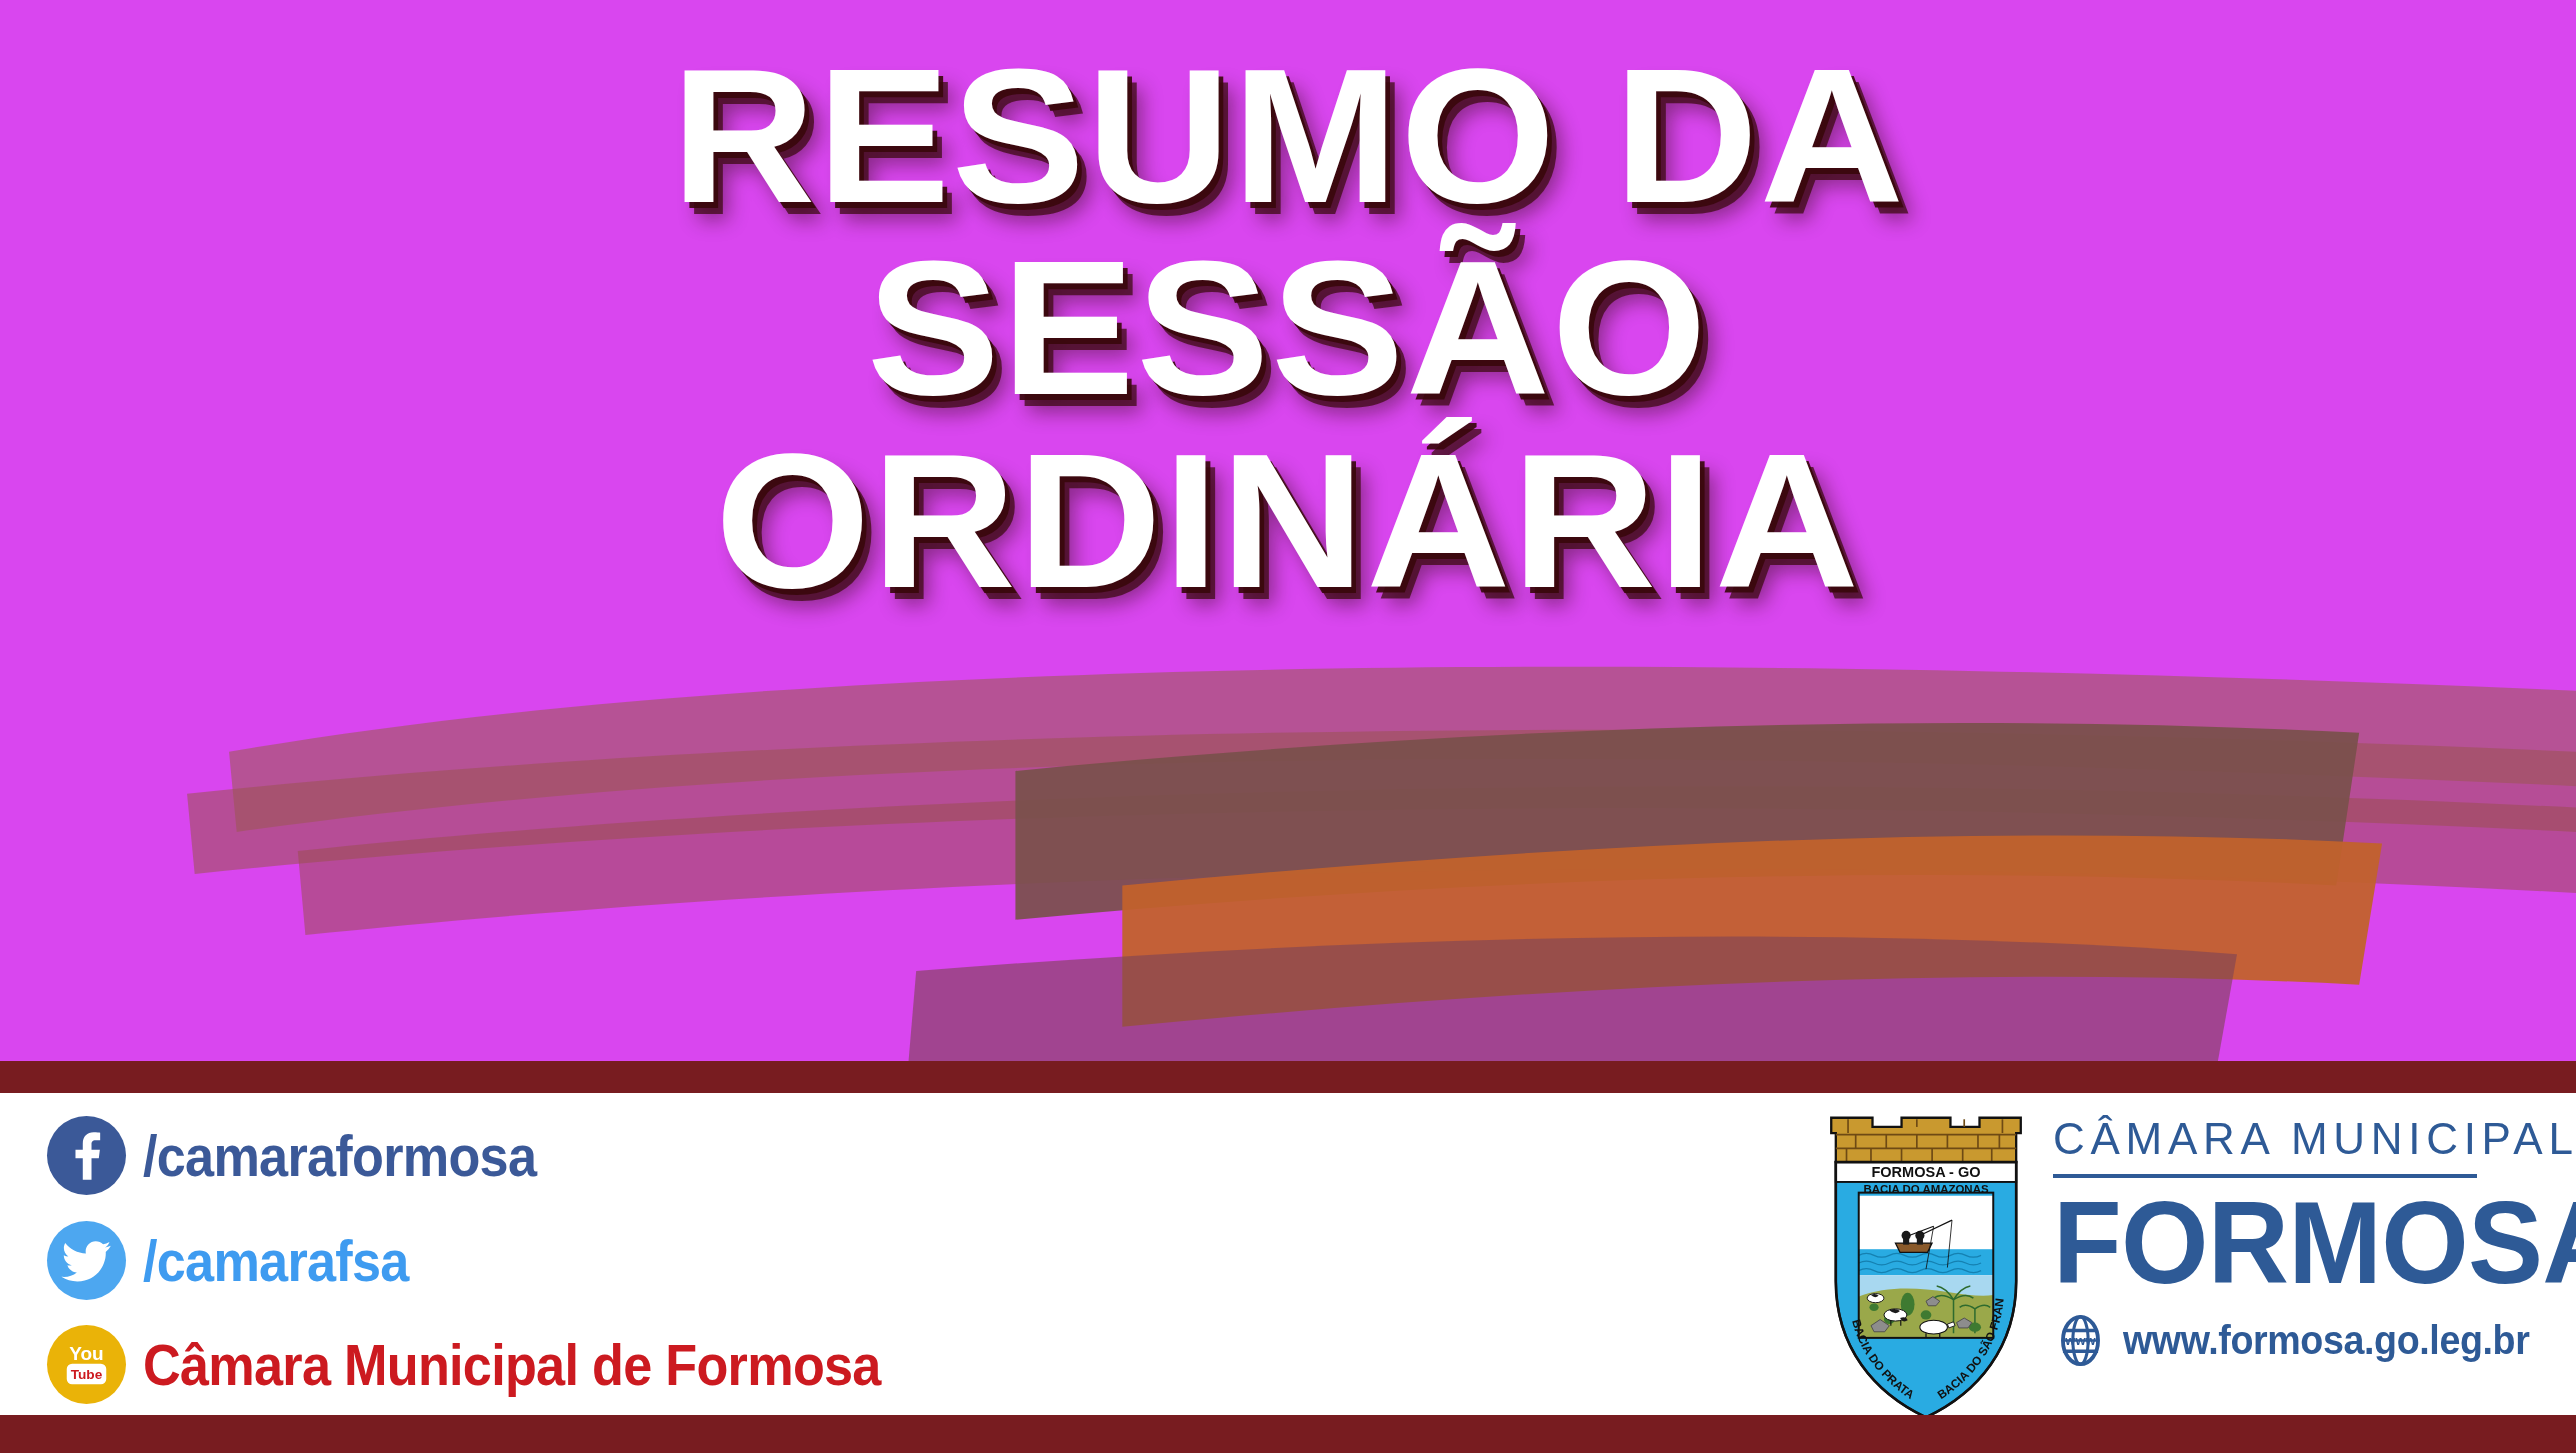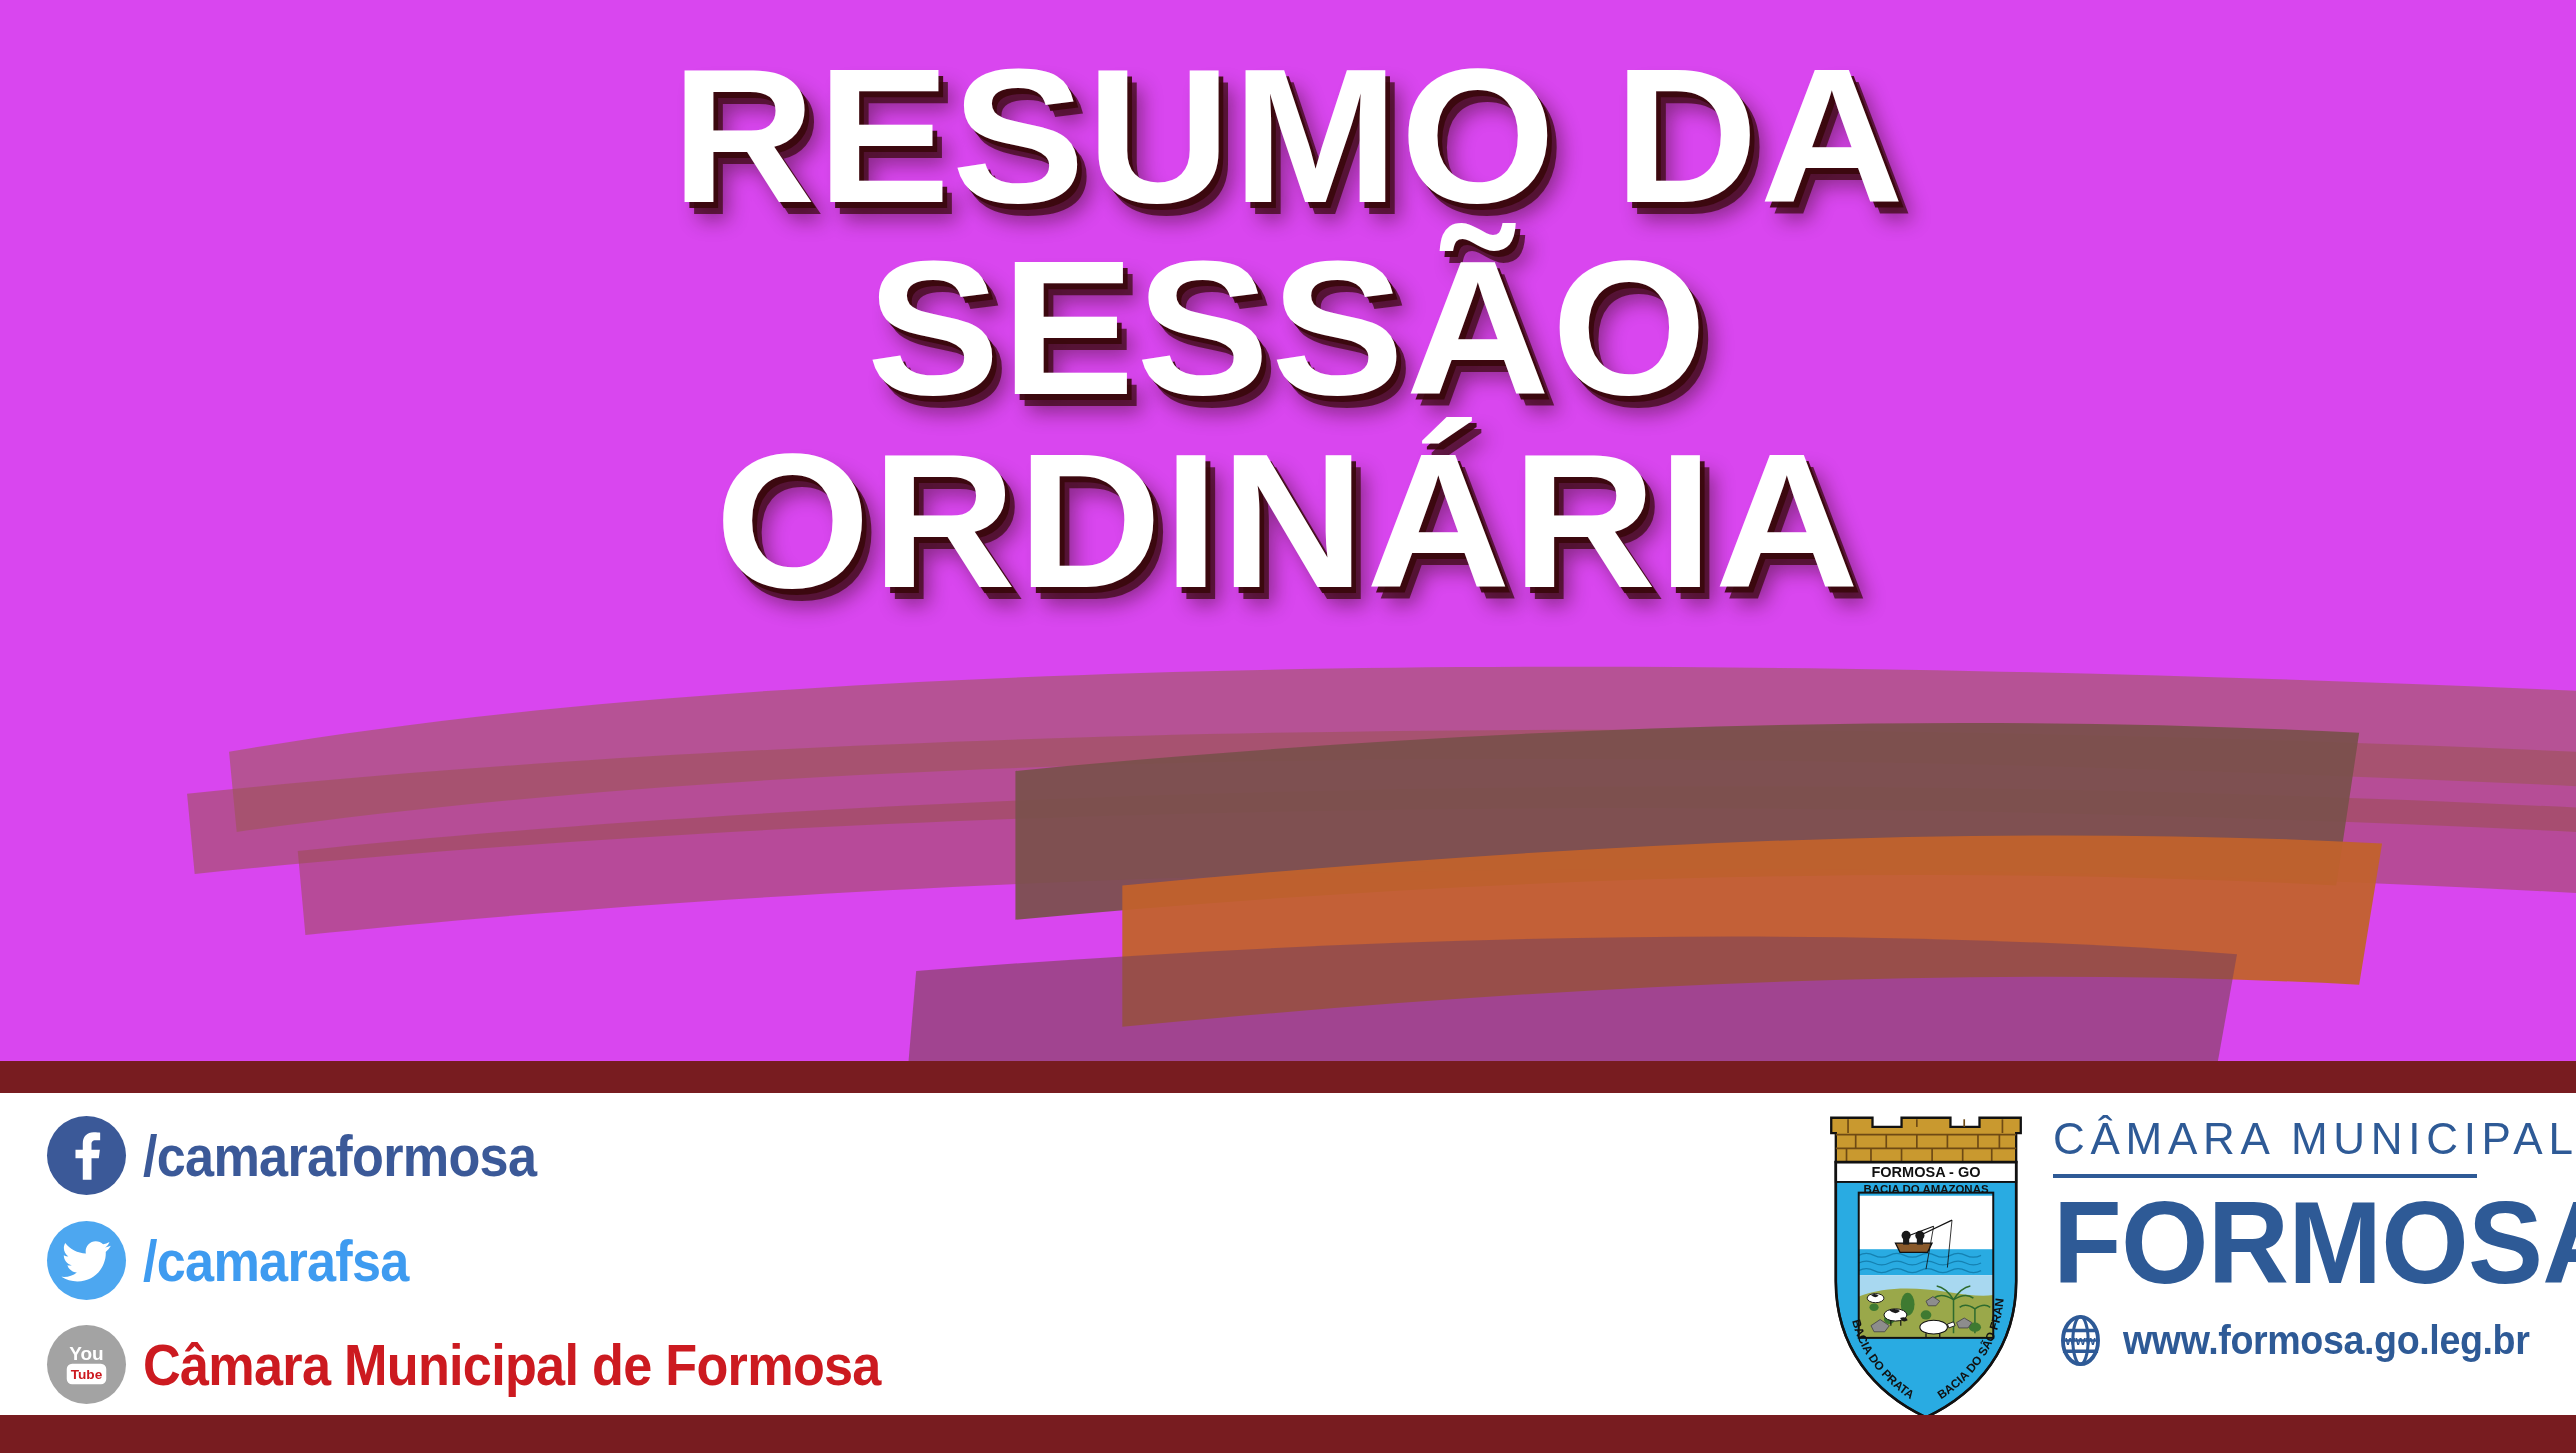--- a/index.html
+++ b/index.html
@@ -109,21 +109,21 @@
     width: 79px;
     height: 79px;
     border-radius: 50%;
     display: flex;
     align-items: center;
     justify-content: center;
     flex: 0 0 auto;
   }
   .badge-fb { background: #3B5998; }
   .badge-tw { background: #4DA7F0; }
-  .badge-yt { background: #a3a3a3; }
+  .badge-yt { background: #eab308; }
 
   .social-label {
     font-family: "Liberation Sans", sans-serif;
     font-weight: bold;
     font-size: 58px;
     letter-spacing: -0.8px;
     white-space: nowrap;
     transform: scaleX(0.9);
     transform-origin: left center;
   }

